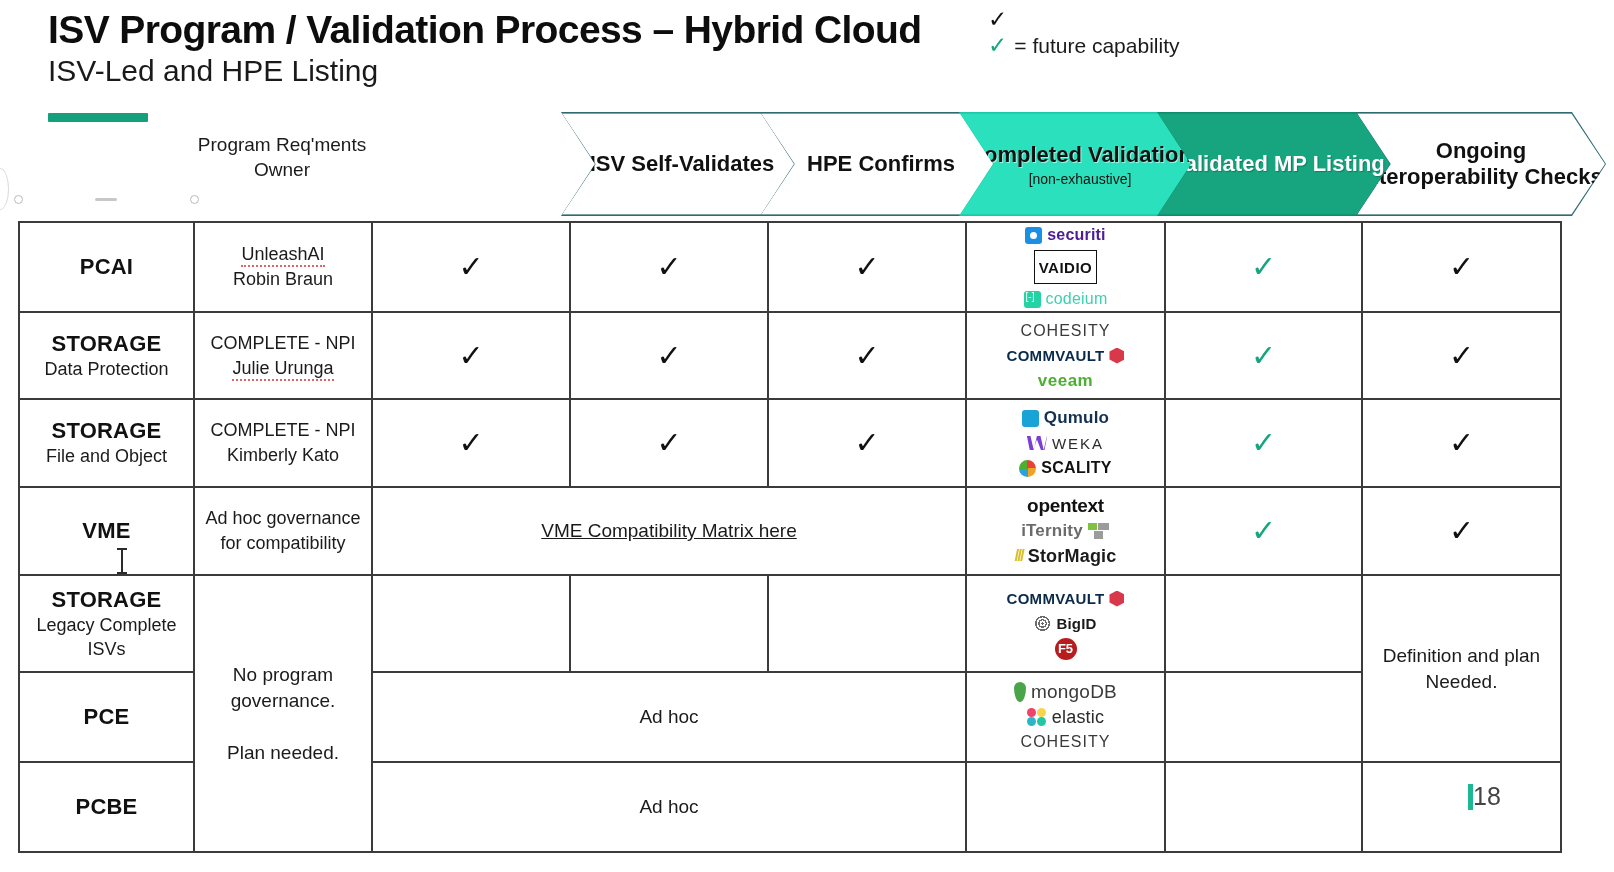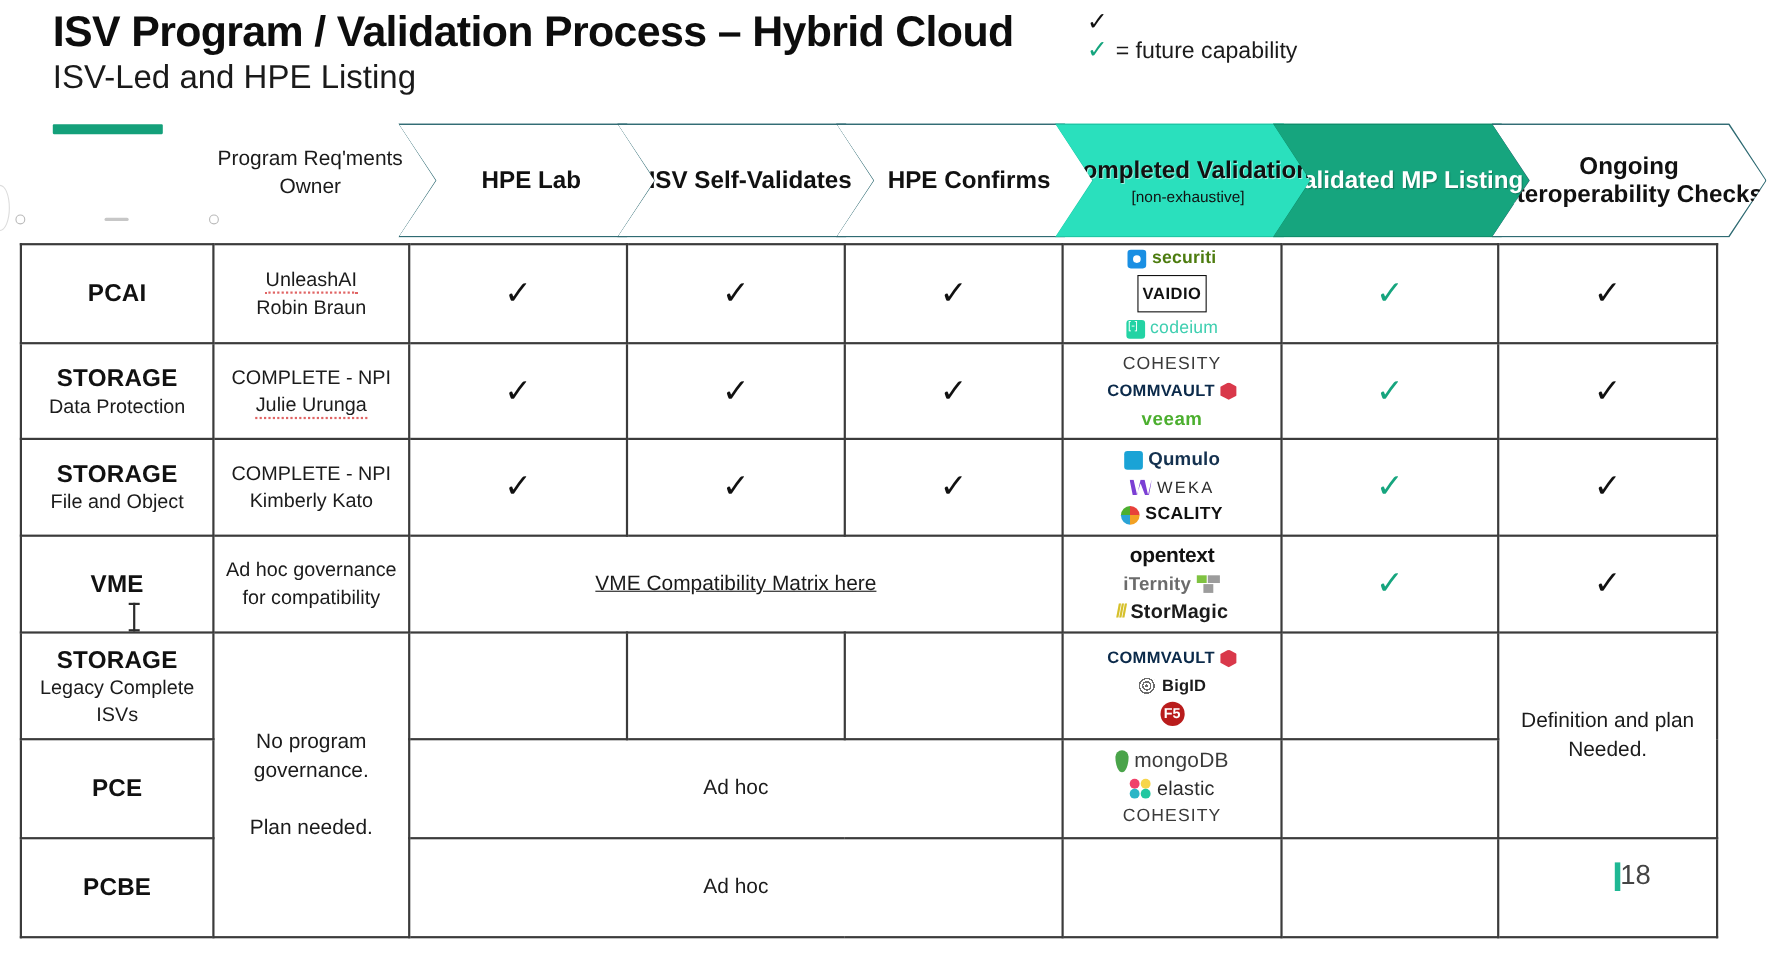--- a/index.html
+++ b/index.html
@@ -119,21 +119,21 @@
 
   
   .logos { display: flex; flex-direction: column; align-items: center; justify-content: center; gap: 5px; }
   .logo { display: flex; align-items: center; justify-content: center; gap: 5px; height: 20px; }
   .logo-txt { font-size: 15px; font-weight: 700; letter-spacing: 0.2px; }
   .sq { width: 17px; height: 17px; border-radius: 3px; display:inline-block; }
 
   .l-securiti .sq { background:#1a8fe3; position:relative; }
   .l-securiti .sq::after { content:""; position:absolute; left:5px; top:5px; width:7px; height:7px;
                            border-radius:50%; background:#fff; }
-  .l-securiti .logo-txt { color:#4d7c0f; font-size:16px; }
+  .l-securiti .logo-txt { color:#4c1d95; font-size:16px; }
 
   .l-vaidio { border: 1.6px solid #111; padding: 16px 4px; height: 19px; }
   .l-vaidio .logo-txt { color:#111; font-size:15px; letter-spacing:0.5px; }
 
   .l-codeium .sq { background:#23d3a4; position:relative; }
   .l-codeium .sq::after { content:"[-]"; position:absolute; left:2px; top:0px; font-size:10px; color:#fff; }
   .l-codeium .logo-txt { color:#3ecfb0; font-weight:400; font-size:16px; }
 
   .l-cohesity .logo-txt { color:#3a3a3a; font-weight:400; font-size:16px; letter-spacing:1px; }
 
@@ -218,26 +218,20 @@
 
   <div class="edge-arc"></div>
   <div class="handle" style="left:14px;  top:195px;"></div>
   <div class="handle-dash" style="left:95px;  top:198px;"></div>
   <div class="handle" style="left:190px; top:195px;"></div>
 
   <div class="chev-band">
 
     <div class="owner-head">Program Req'ments Owner</div>
 
-    <div class="chev chev-outline" style="left:362px; width:242px;">
-      <div class="chev-face"></div>
-      <div class="chev-inner">
-        <span class="chev-label">HPE Lab</span>
-      </div>
-    </div>
 
     <div class="chev chev-outline" style="left:561px; width:242px;">
       <div class="chev-face"></div>
       <div class="chev-inner">
         <span class="chev-label">ISV Self-Validates</span>
       </div>
     </div>
 
     <div class="chev chev-outline" style="left:760px; width:242px;">
       <div class="chev-face"></div>

